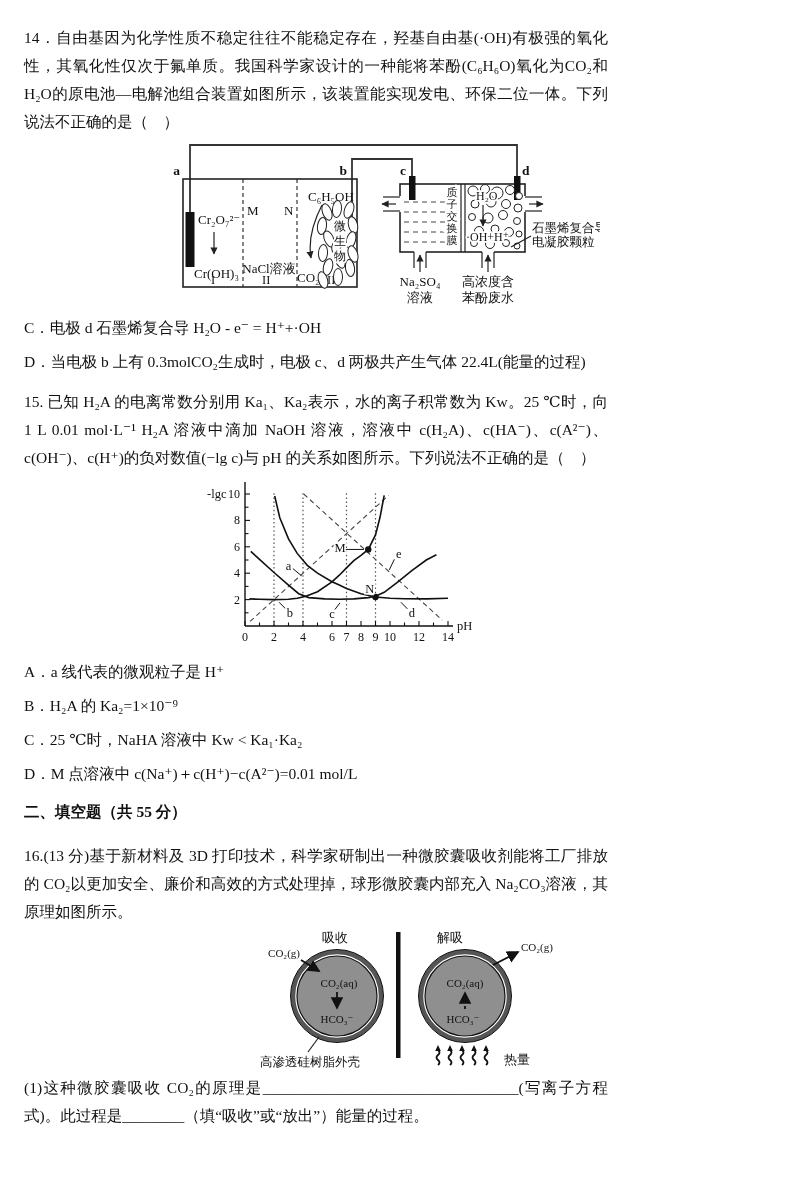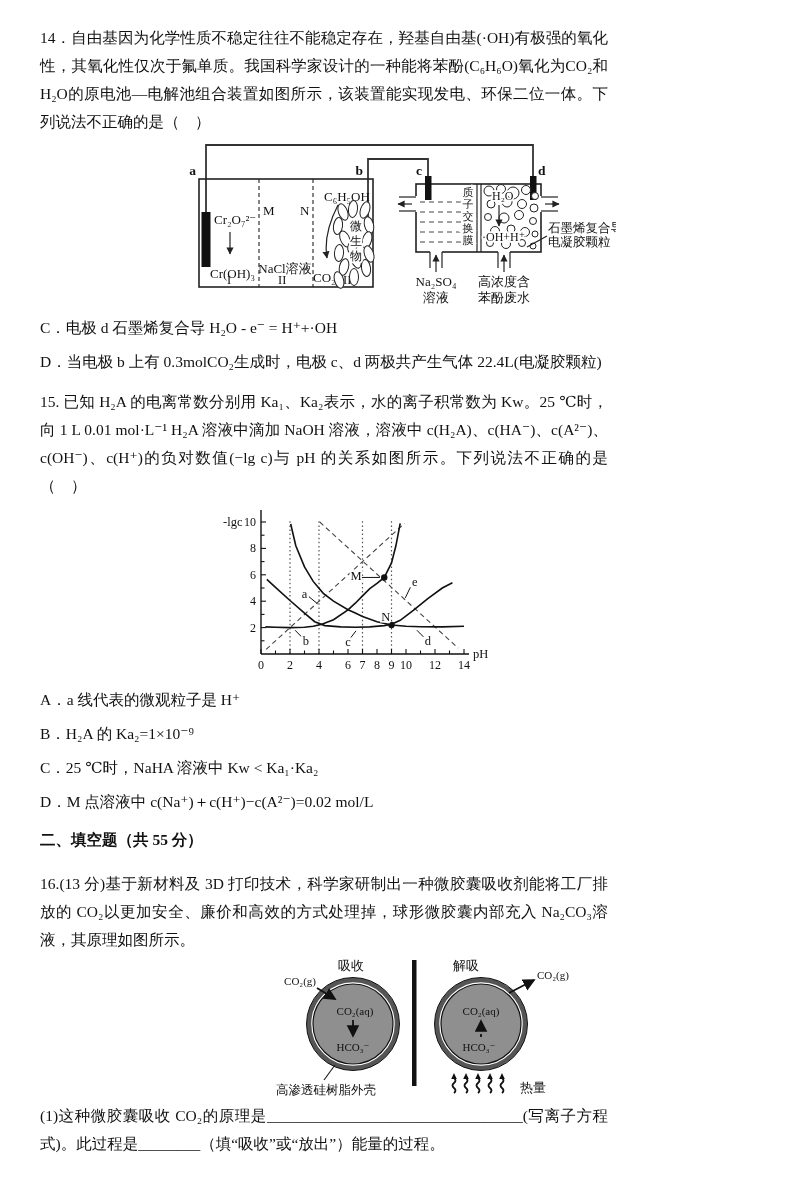--- a/index.html
+++ b/index.html
@@ -1,19 +1,19 @@
 <!DOCTYPE html>
 <html><head>
 <meta charset="utf-8">
 <style>
   html,body{margin:0;padding:0;background:#fff;}
   body{width:800px;height:1177px;color:#111;
        font-family:"Liberation Serif","DejaVu Serif",serif;
        font-size:15.5px;line-height:28px;overflow:hidden;}
-  .page{box-sizing:border-box;width:632px;height:1177px;padding:24px 24px 0 40px;}
+  .page{box-sizing:border-box;width:632px;height:1177px;padding:24px 24px 0 24px;}
   p.para{margin:0;text-align:justify;}
   .opt{margin:6px 0 0 0;}
   .sec{margin:10px 0 0 0;font-weight:bold;}
   .fig{position:relative;}
   .fig14{margin:6px 0 0 126px;}
   .fig15{margin:2px 0 0 181px;}
   .fig16{margin:4px 0 2px 208px;}
   svg{display:block;}
   svg text{font-family:"Liberation Serif","DejaVu Serif",serif;fill:#111;font-size:13px;}
   .box{fill:none;stroke:#222;stroke-width:1.6;}
@@ -174,21 +174,21 @@
         <line x1="338" y1="130" x2="338" y2="113" marker-end="url(#ah1)"></line>
       </g>
       <text class="mid" x="270" y="144">Na₂SO₄</text>
       <text class="mid" x="270" y="160">溶液</text>
       <text class="mid" x="338" y="144">高浓度含</text>
       <text class="mid" x="338" y="160">苯酚废水</text>
     </svg>
   </div>
 
   <div class="opt">C．电极 d 石墨烯复合导 H₂O - e⁻ = H⁺+·OH</div>
-  <div class="opt">D．当电极 b 上有 0.3molCO₂生成时，电极 c、d 两极共产生气体 22.4L(电凝胶颗粒)</div>
+  <div class="opt">D．当电极 b 上有 0.3molCO₂生成时，电极 c、d 两极共产生气体 22.4L(能量的过程)</div>
 
   <p class="para" style="margin-top:12px">15. 已知 H₂A 的电离常数分别用 Ka₁、Ka₂表示，水的离子积常数为 Kw。25 ℃时，向 1 L 0.01 mol·L⁻¹ H₂A 溶液中滴加 NaOH 溶液，溶液中 c(H₂A)、c(HA⁻)、c(A²⁻)、c(OH⁻)、c(H⁺)的负对数值(−lg c)与 pH 的关系如图所示。下列说法不正确的是（　）</p>
 
   <div class="fig fig15">
     <svg width="278" height="178" viewBox="0 0 278 178">
       <g id="q15-plot">
           <line x1="69" y1="152" x2="69" y2="18.02000000000001" class="vline"></line>
           <line x1="98" y1="152" x2="98" y2="18.02000000000001" class="vline"></line>
           <line x1="141.5" y1="152" x2="141.5" y2="18.02000000000001" class="vline"></line>
           <line x1="170.5" y1="152" x2="170.5" y2="18.02000000000001" class="vline"></line>
@@ -258,21 +258,21 @@
       <g class="axis">
         <line x1="40" y1="152" x2="248" y2="152"></line>
         <line x1="40" y1="152" x2="40" y2="8"></line>
       </g>
     </svg>
   </div>
 
   <div class="opt">A．a 线代表的微观粒子是 H⁺</div>
   <div class="opt">B．H₂A 的 Ka₂=1×10⁻⁹</div>
   <div class="opt">C．25 ℃时，NaHA 溶液中 Kw &lt; Ka₁·Ka₂</div>
-  <div class="opt">D．M 点溶液中 c(Na⁺)＋c(H⁺)−c(A²⁻)=0.02 mol/L</div>
+  <div class="opt">D．M 点溶液中 c(Na⁺)＋c(H⁺)−c(A²⁻)=0.01 mol/L</div>
 
   <div class="sec">二、填空题（共 55 分）</div>
 
   <p class="para" style="margin-top:16px">16.(13 分)基于新材料及 3D 打印技术，科学家研制出一种微胶囊吸收剂能将工厂排放的 CO₂以更加安全、廉价和高效的方式处理掉，球形微胶囊内部充入 Na₂CO₃溶液，其原理如图所示。</p>
 
   <div class="fig fig16">
     <svg width="340" height="142" viewBox="0 0 340 142">
       <defs>
         <marker id="ah3" markerWidth="8" markerHeight="8" refX="6" refY="3.5" orient="auto">
           <path d="M0,0 L7,3.5 L0,7 z" fill="#111"></path>

